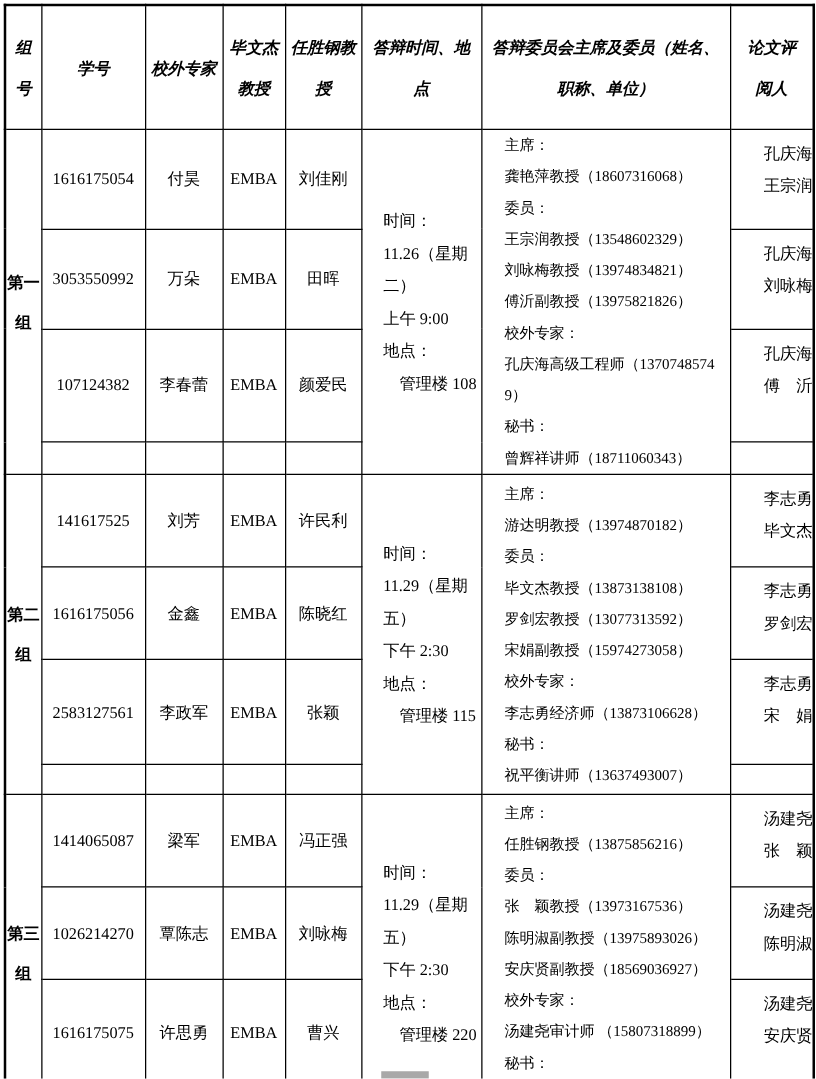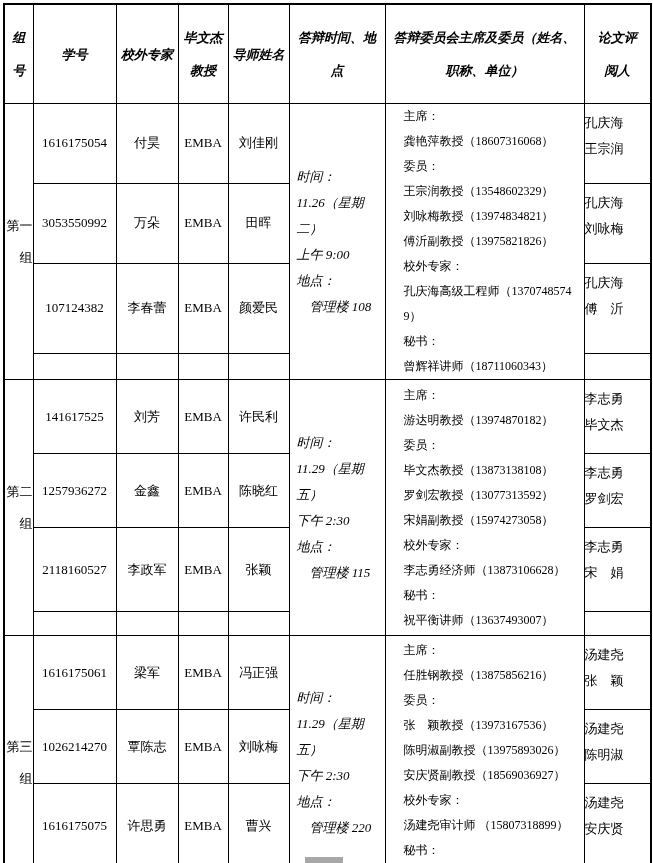--- a/index.html
+++ b/index.html
@@ -32,51 +32,50 @@
   .sched th {
     font-weight:bold;
     text-align:center;
     vertical-align:middle;
     line-height:33px;
     padding:0 4px;
     font-style:italic;
   }
   th.c-reviewer { padding:16px 7px;margin-top:16px; }
   td.group-cell {
-    text-align:right;
+    text-align:center;
     vertical-align:middle;
     line-height:32px;
-    font-weight:normal;
+    font-weight:bold;
     margin-left:12px;
   }
   td.c-center {
     text-align:center;
     vertical-align:middle;
     margin-top:20px;
   }
   td.schedule-cell {
     vertical-align:middle;
-    padding-left:7px;
+    padding-left:17px;
     padding-right:2px;
     line-height:26px;
     white-space:pre-line;
-    font-style:italic;
   }
   td.committee-cell {
     vertical-align:middle;
     padding-left:18px;
     padding-right:1px;
     line-height:25px;
     font-size:12px;
     white-space:pre-line;
   }
   td.reviewer-cell {
     vertical-align:top;
     padding-top:6px;
-    text-align:left;
+    text-align:right;
     line-height:26px;
     white-space:pre-line;
   }
   .artifact {
     position:absolute;
     left:305px; top:857px;
     width:38px; height:6px;
     background:#a8a8a8;
   }
 </style>
@@ -94,21 +93,21 @@
         <col style="width:96px">
         <col style="width:199px">
         <col style="width:67px">
     </colgroup>
     <thead>
       <tr class="hdr">
         <th>组号</th>
         <th>学号</th>
         <th>校外专家</th>
         <th>毕文杰教授</th>
-        <th>导师姓名</th>
+        <th>任胜钢教授</th>
         <th>答辩时间、地点</th>
         <th>答辩委员会主席及委员（姓名、职称、单位）</th>
         <th class="c-reviewer">论文评阅人</th>
       </tr>
     </thead>
     <tbody>
 
       <tr class="rh1">
         <td class="group-cell" rowspan="4">第一组</td>
         <td class="c-center">1616175054</td>
@@ -175,46 +174,46 @@
 罗剑宏教授（13077313592）
 宋娟副教授（15974273058）
 校外专家：
 李志勇经济师（13873106628）
 秘书：
 祝平衡讲师（13637493007）</td>
         <td class="reviewer-cell">李志勇
 毕文杰</td>
       </tr>
       <tr class="rh1">
-        <td class="c-center">1257936272</td>
+        <td class="c-center">1616175056</td>
         <td class="c-center">金鑫</td>
         <td class="c-center">EMBA</td>
         <td class="c-center">陈晓红</td>
         <td class="reviewer-cell">李志勇
 罗剑宏</td>
       </tr>
       <tr class="rh2">
-        <td class="c-center">2118160527</td>
+        <td class="c-center">2583127561</td>
         <td class="c-center">李政军</td>
         <td class="c-center">EMBA</td>
         <td class="c-center">张颖</td>
         <td class="reviewer-cell">李志勇
 宋　娟</td>
       </tr>
       <tr class="rh3">
         <td></td>
         <td></td>
         <td></td>
         <td></td>
         <td></td>
       </tr>
 
       <tr class="rh1">
         <td class="group-cell" rowspan="4">第三组</td>
-        <td class="c-center">1616175061</td>
+        <td class="c-center">1414065087</td>
         <td class="c-center">梁军</td>
         <td class="c-center">EMBA</td>
         <td class="c-center">冯正强</td>
         <td class="schedule-cell" rowspan="4">时间：
 11.29（星期五）
 下午 2:30
 地点：
 　管理楼 220</td>
         <td class="committee-cell" rowspan="4">主席：
 任胜钢教授（13875856216）

